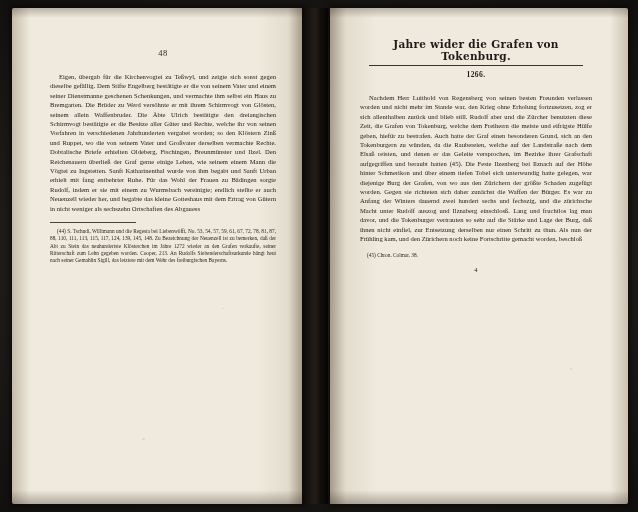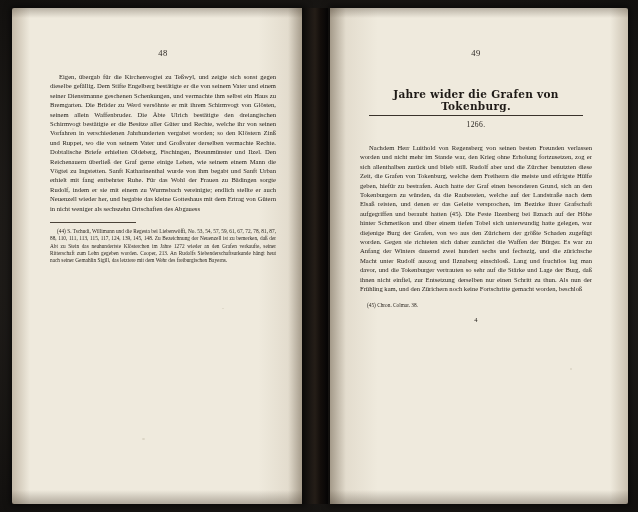--- a/index.html
+++ b/index.html
@@ -98,21 +98,21 @@
   }
   .heading-rule {
     width: 214px;
     height: 1px;
     background: #3a332b;
     margin: 3px auto 0 auto;
   }
   .subheading {
     text-align: center;
     font-size: 7.6px;
-    font-weight: normal;
+    font-weight: bold;
     color: #221e1a;
     margin-top: 4px;
     letter-spacing: 0.4px;
   }
   .footnote-rule {
     width: 86px;
     height: 1px;
     background: #4a4238;
     margin: 9px 0 5px 0;
   }
@@ -170,21 +170,20 @@
       <div class="speck" style="left:210px; top:300px; width:2px; height:1px;"></div>
       <div class="speck" style="left:130px; top:430px; width:3px; height:2px;"></div>
     </div>
 
     <div class="gutter"></div>
 
     <div class="page-leaf leaf-right">
       <div class="edge-shadow-top"></div>
       <div class="edge-shadow-bottom"></div>
       <div class="text-col right-col">
-        <div class="folio">49</div>
         <div class="heading-fraktur">Jahre wider die Grafen von Tokenburg.</div>
         <div class="heading-rule"></div>
         <div class="subheading">1266.</div>
         <div class="body-text">
           <p>Nachdem Herr Luithold von Regensberg von seinen besten Freunden verlassen worden und nicht mehr im Stande war, den Krieg ohne Erholung fortzusetzen, zog er sich allenthalben zurück und blieb still. Rudolf aber und die Zürcher benutzten diese Zeit, die Grafen von Tokenburg, welche dem Freiherrn die meiste und eifrigste Hülfe geben, hiefür zu bestrafen. Auch hatte der Graf einen besonderen Grund, sich an den Tokenburgern zu wünden, da die Raubereien, welche auf der Landstraße nach dem Elsaß reisten, und denen er das Geleite versprochen, im Bezirke ihrer Grafschaft aufgegriffen und beraubt hatten (45). Die Feste Ilzenberg bei Ilznach auf der Höhe hinter Schmerikon und über einem tiefen Tobel sich unterwundig hatte gelegen, war diejenige Burg der Grafen, von wo aus den Zürichern der größte Schaden zugefügt worden. Gegen sie richteten sich daher zunächst die Waffen der Bürger. Es war zu Anfang der Winters dauernd zwei hundert sechs und fechszig, und die zürichsche Macht unter Rudolf auszog und Ilznaberg einschlosß. Lang und fruchtlos lag man davor, und die Tokenburger vertrauten so sehr auf die Stärke und Lage der Burg, daß ihnen nicht einfiel, zur Entsetzung derselben nur einen Schritt zu thun. Als nun der Frühling kam, und den Zürichern noch keine Fortschritte gemacht worden, beschloß</p>
         </div>
         <div class="footnotes" style="margin-top:8px;">
           <p style="text-indent:7px;">(45) Chron. Colmar. 38.</p>
         </div>
         <div class="sig">4</div>

